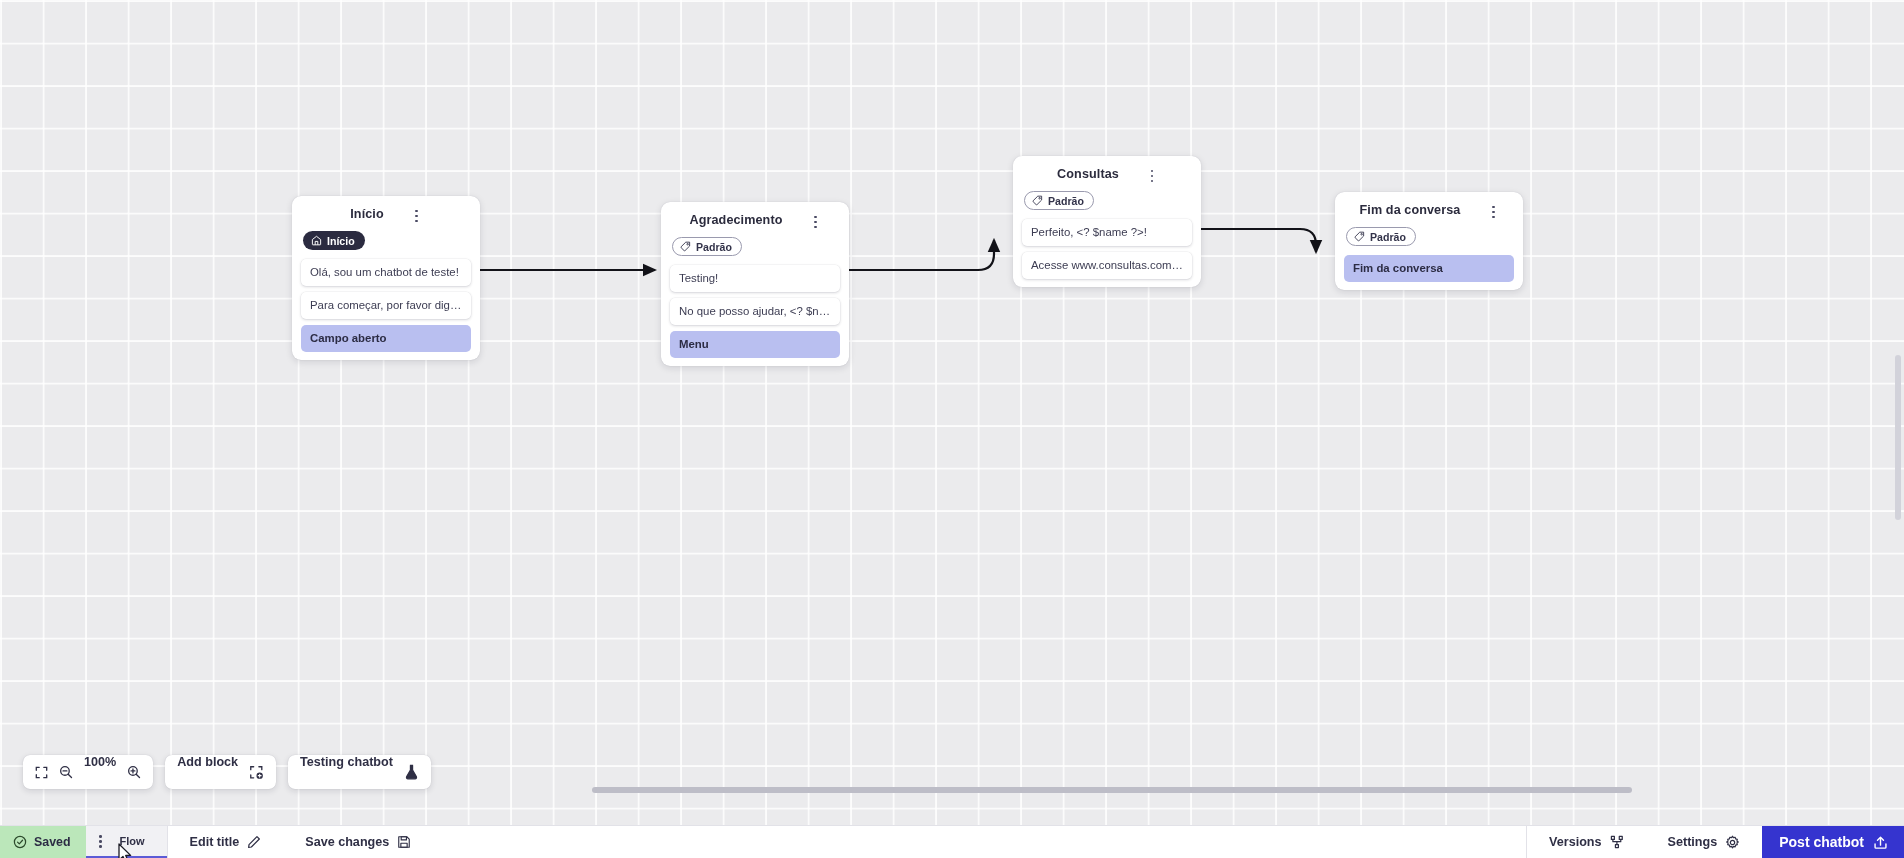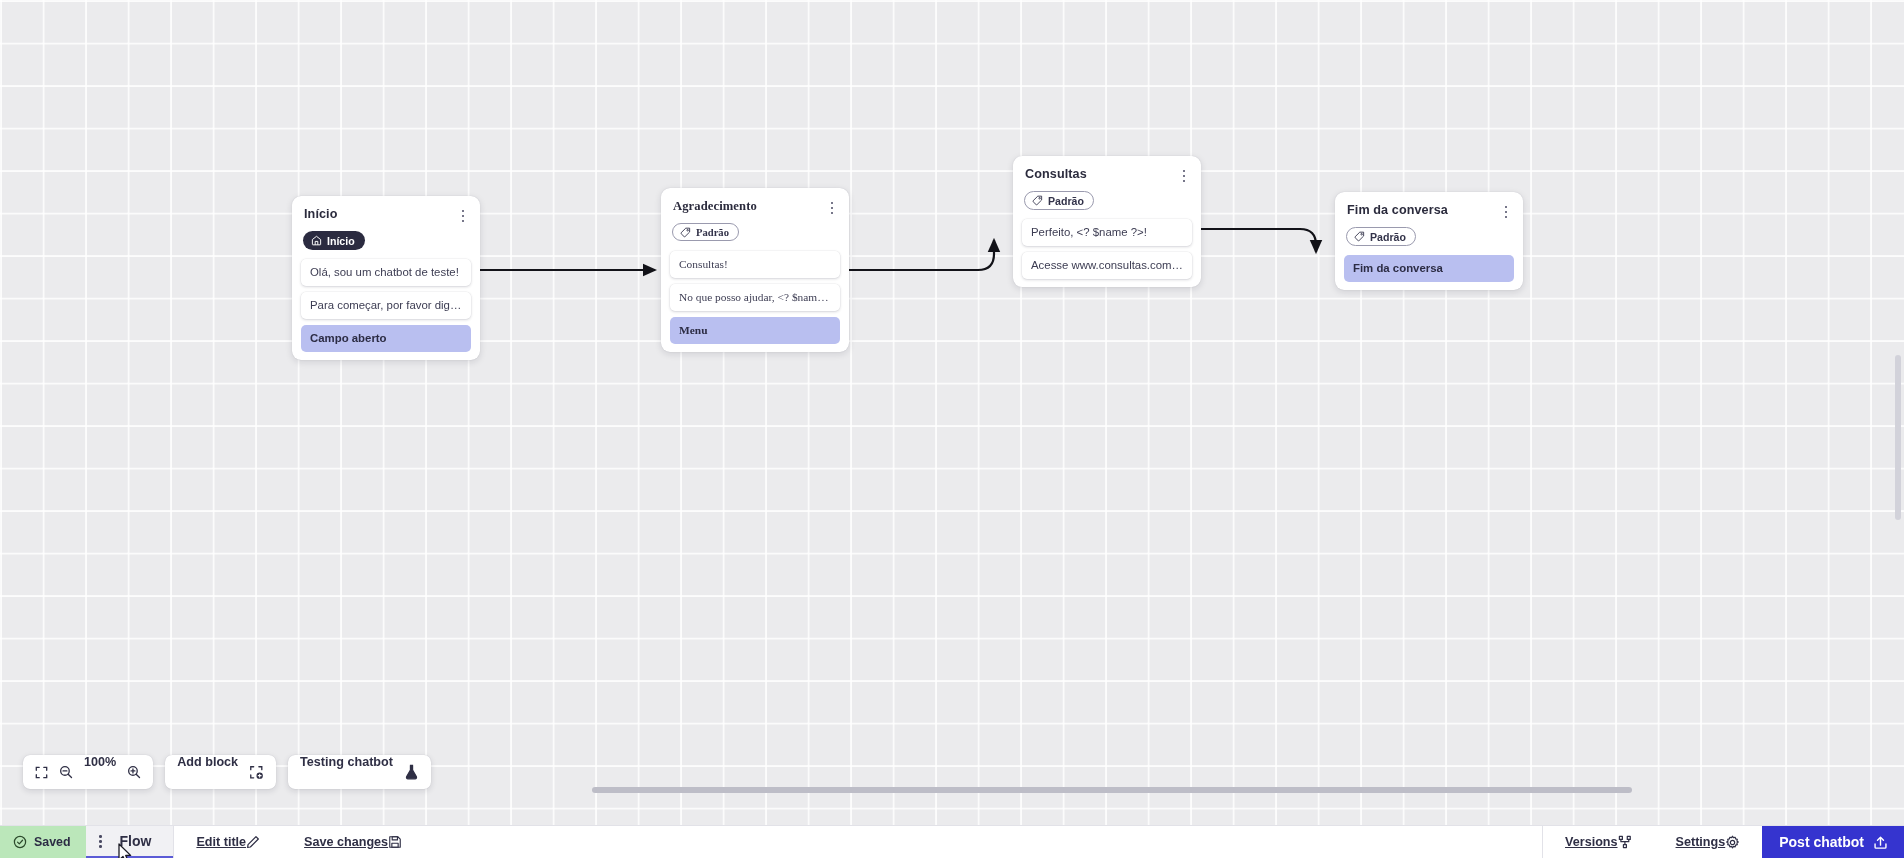--- a/index.html
+++ b/index.html
@@ -33,21 +33,21 @@
   .card {
     position: absolute;
     width: 188px;
     background: #ffffff;
     border-radius: 9px;
     box-shadow: 0 2px 7px rgba(20,20,43,.13), 0 0 1px rgba(20,20,43,.18);
     padding: 9px 9px 8px 9px;
     z-index: 5;
   }
   .card-head {
-    display: flex; align-items: flex-start; justify-content: space-between;
+    display: flex; align-items: flex-start; justify-content: center;
     padding: 2px 1px 0 3px;
     gap: 26px;
   }
   .card-title {
     font-size: 12.6px; font-weight: 700; color: #2b2b3d;
     letter-spacing: .1px; line-height: 14px;
   }
   .kebab {
     width: 14px; height: 16px;
     display: flex; flex-direction: column; align-items: center; justify-content: center;
@@ -134,26 +134,26 @@
     padding: 0 15px 0 13px;
     font-size: 12.4px; font-weight: 600;
   }
   .tab-flow {
     display: flex; align-items: center; gap: 4px;
     background: #f1f1f4;
     border-bottom: 2.5px solid #5b5bd6;
     padding: 0 22px 0 8px;
     position: relative;
   }
-  .tab-flow .flow-lbl { font-size: 14px; font-weight: 700; color: #2f2f45; margin-left: 8px; text-align: center; }
+  .tab-flow .flow-lbl { font-size: 11px; font-weight: 700; color: #2f2f45; margin-left: 8px; text-align: center; }
   .bb-item {
-    display: flex; align-items: center; 
+    display: flex; align-items: center; gap: 8px;
     padding: 0 22px;
     font-size: 12.6px; color: #2f2f45; font-weight: 600;
-    white-space: nowrap; cursor: pointer; text-decoration: underline;
+    white-space: nowrap; cursor: pointer;
   }
   .bb-spacer { flex: 1 1 auto; }
   #post-btn {
     display: flex; align-items: center; gap: 9px;
     background: #3534cf; color: #ffffff;
     font-size: 14px; font-weight: 700;
     padding: 0 16px;
     cursor: pointer;
     border-left: 1px solid #3534cf;
   }
@@ -199,40 +199,40 @@
               </svg>
             </span>
             <span>Início</span>
           </span></div>
         <div class="msgs">
           <div class="msg">Olá, sou um chatbot de teste!</div>
           <div class="msg">Para começar, por favor digite o ...</div>
           <div class="msg accent">Campo aberto</div>
         </div>
       </div>
-      <div class="card" style="left: 661px; top: 188px; font-family: Liberation Serif, serif;">
+      <div class="card" style="left: 661px; top: 202px;">
         <div class="card-head">
           <div class="card-title">Agradecimento</div>
           <div class="kebab">
             <i></i>
             <i></i>
             <i></i>
           </div>
         </div>
         <div class="badge-row"><span class="badge-default">
             <span style="display:flex">
               <svg width="11" height="11" viewBox="0 0 16 16" fill="none" stroke="#33334a" stroke-width="1.3" stroke-linejoin="round">
                 <path d="M8.4 1.7H14v5.6l-6.6 6.6c-.4.4-1.1.4-1.5 0L1.7 9.8c-.4-.4-.4-1.1 0-1.5z"></path>
                 <circle cx="11.1" cy="4.7" r="1.1"></circle>
               </svg>
             </span>
             <span>Padrão</span>
           </span></div>
         <div class="msgs">
-          <div class="msg">Consultas!</div>
+          <div class="msg">Testing!</div>
           <div class="msg">No que posso ajudar, &lt;? $name ...</div>
           <div class="msg accent">Menu</div>
         </div>
       </div>
       <div class="card" style="left: 1013px; top: 156px;">
         <div class="card-head">
           <div class="card-title">Consultas</div>
           <div class="kebab">
             <i></i>
             <i></i>

